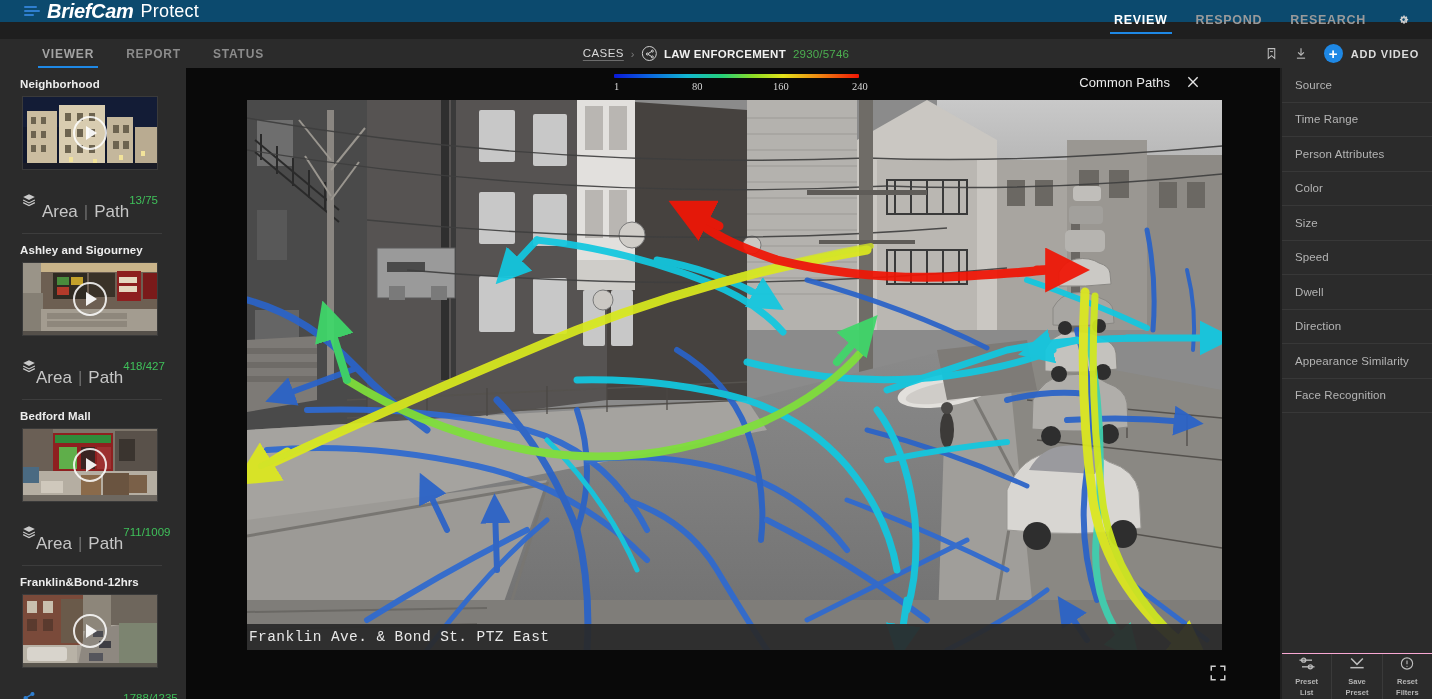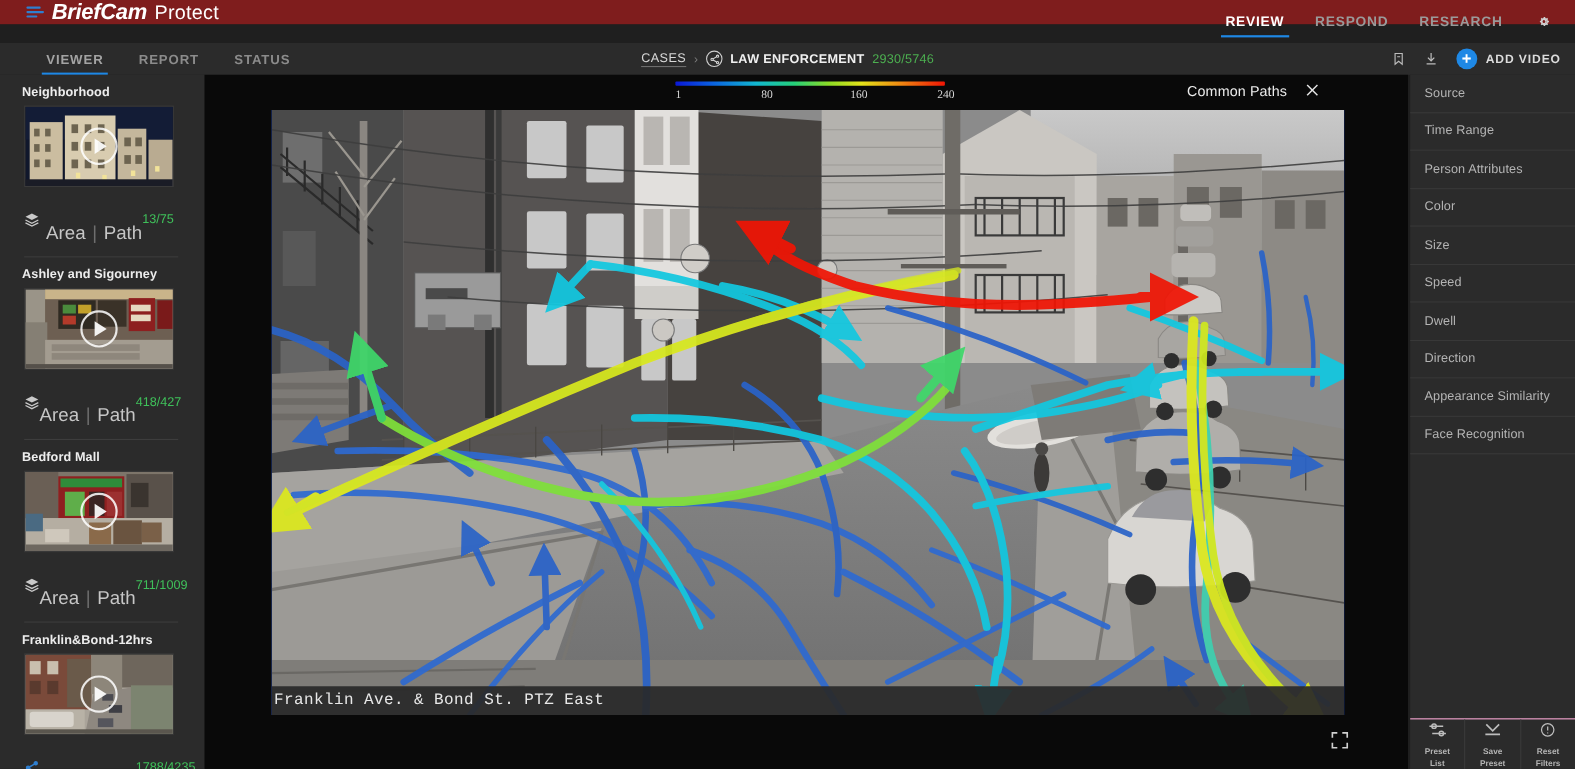--- a/index.html
+++ b/index.html
@@ -7,21 +7,21 @@
     width: 1432px; height: 699px;
     background: #1b1b1b;
     font-family: "Liberation Sans", sans-serif;
     overflow: hidden;
   }
   #app { position: relative; width: 1432px; height: 699px; background: #1f1f1f; }
 
   
   .topbar {
     position: absolute; left:0; top:0; width:1432px; height:22px;
-    background: #7f1d1d; display:flex; align-items:center;
+    background: #0c4a6e; display:flex; align-items:center;
   }
   .logo-wrap { display:flex; align-items:center; margin-left:24px; gap:7px; }
   .logo-bars { display:flex; flex-direction:column; gap:2px; justify-content:center; }
   .logo-bars i { display:block; height:2px; background:#2f7fd0; border-radius:1px; }
   .logo-bars i:nth-child(1){ width:13px; }
   .logo-bars i:nth-child(2){ width:16px; }
   .logo-bars i:nth-child(3){ width:10px; }
   .logo-text {
     font-size:20px; font-weight:bold; font-style:italic; color:#ffffff;
     letter-spacing:-0.3px;
@@ -132,21 +132,21 @@
   .paths-label {
     position:absolute; right:110px; top:7px;
     font-size:13px; color:#ececec; letter-spacing:0.1px;
   }
   .paths-close {
     position:absolute; right:78px; top:5px; width:18px; height:18px; cursor:pointer;
     display:flex; align-items:center; justify-content:center;
   }
   .videoframe {
     position:absolute; left:61px; top:32px; width:975px; height:550px;
-    overflow:hidden; background:#1d4ed8;
+    overflow:hidden; background:#701a75;
   }
   .videoframe svg { display:block; }
   .caption {
     position:absolute; left:0; bottom:0; width:100%; height:26px;
     display:flex; align-items:center;
     background:rgba(40,40,40,0.72);
     color:#e8e8e8; font-family:"Liberation Mono", monospace;
     font-size:14.5px; letter-spacing:0.4px; padding-left:2px;
   }
   .expand-btn {

